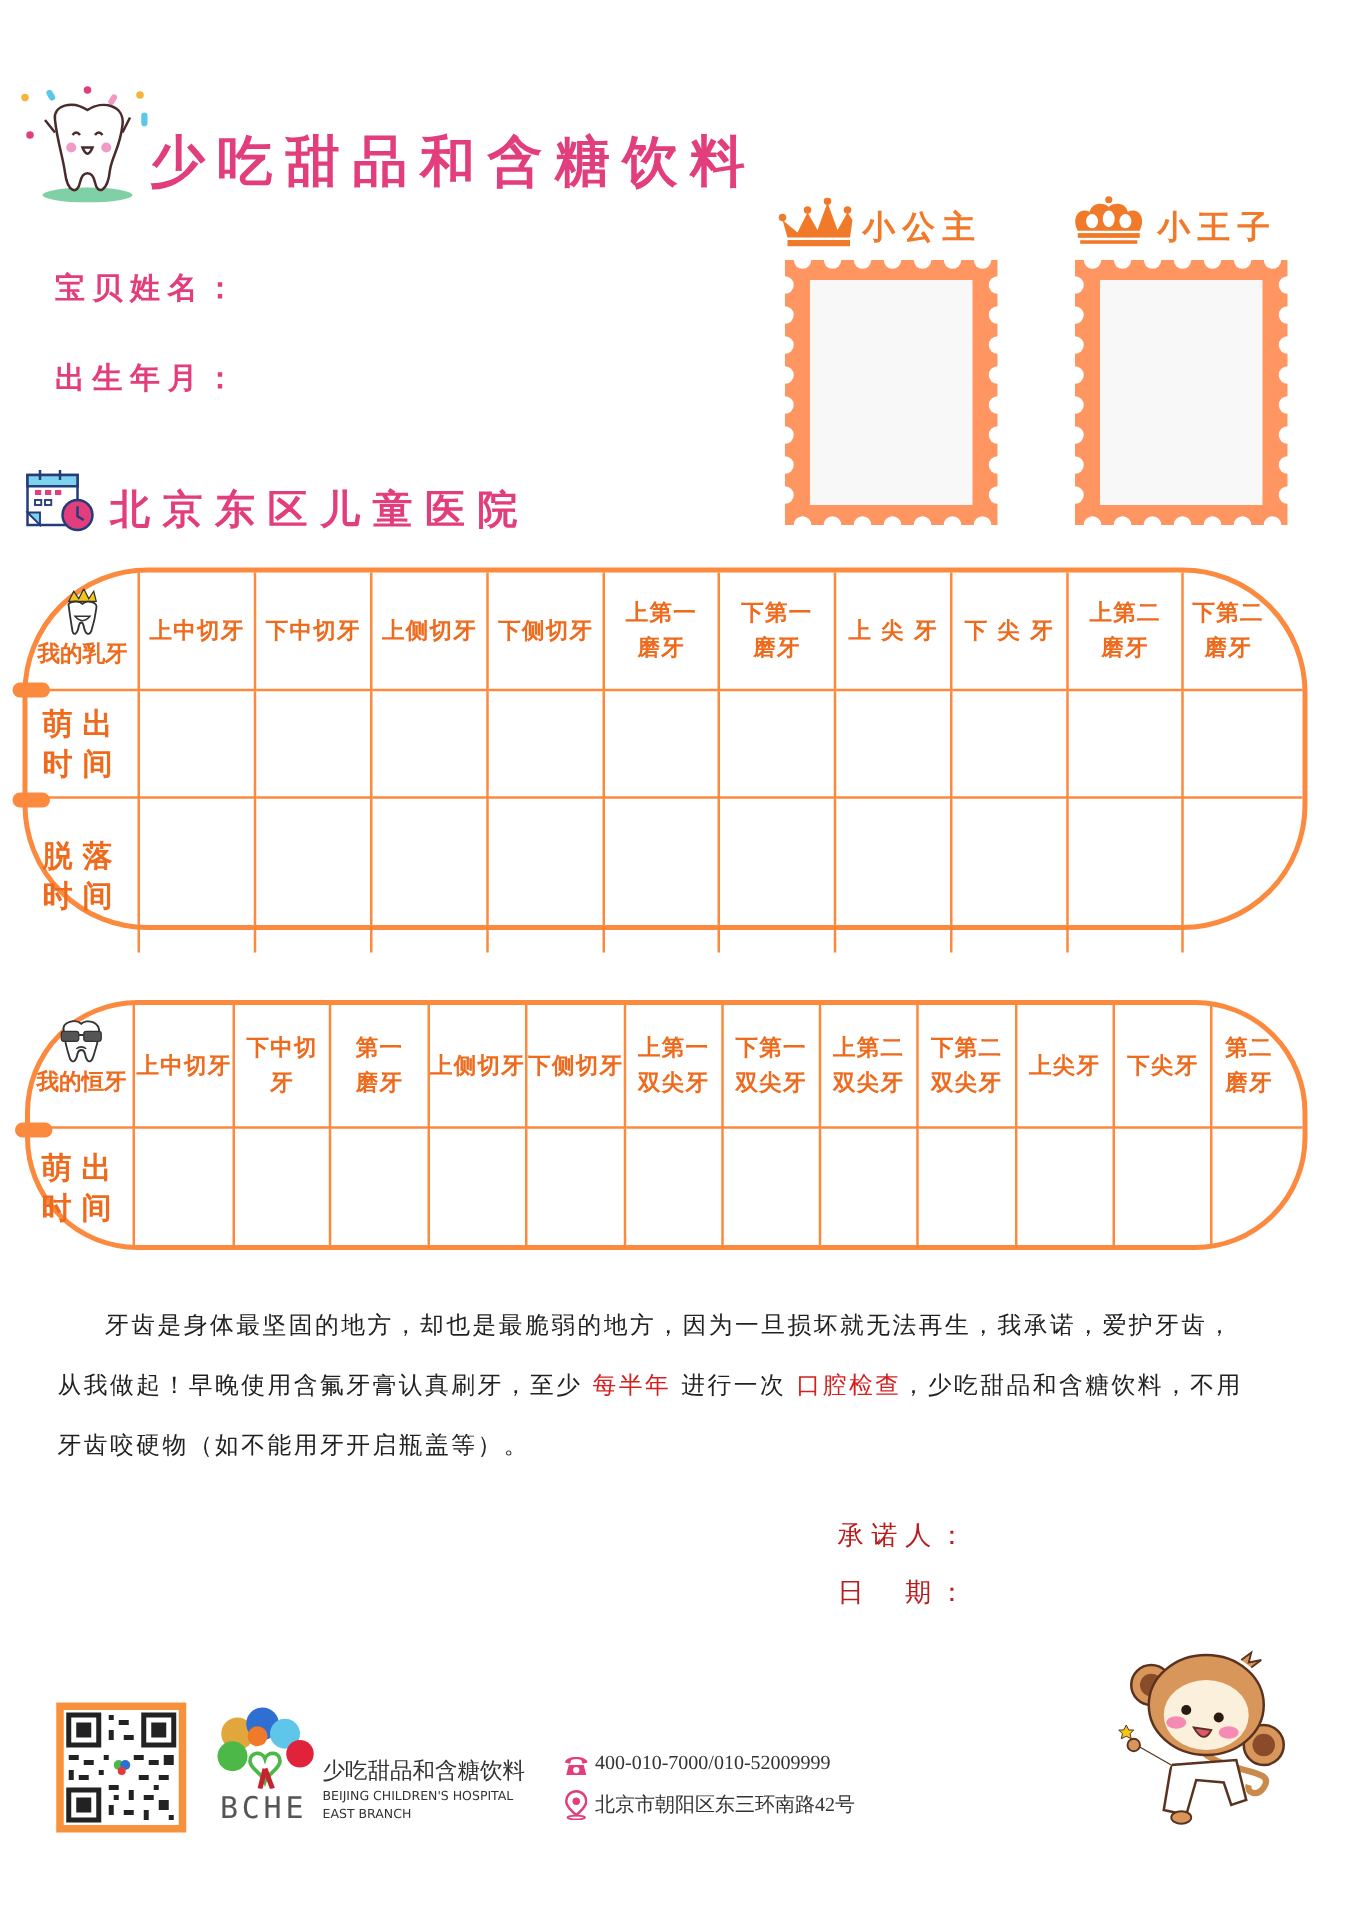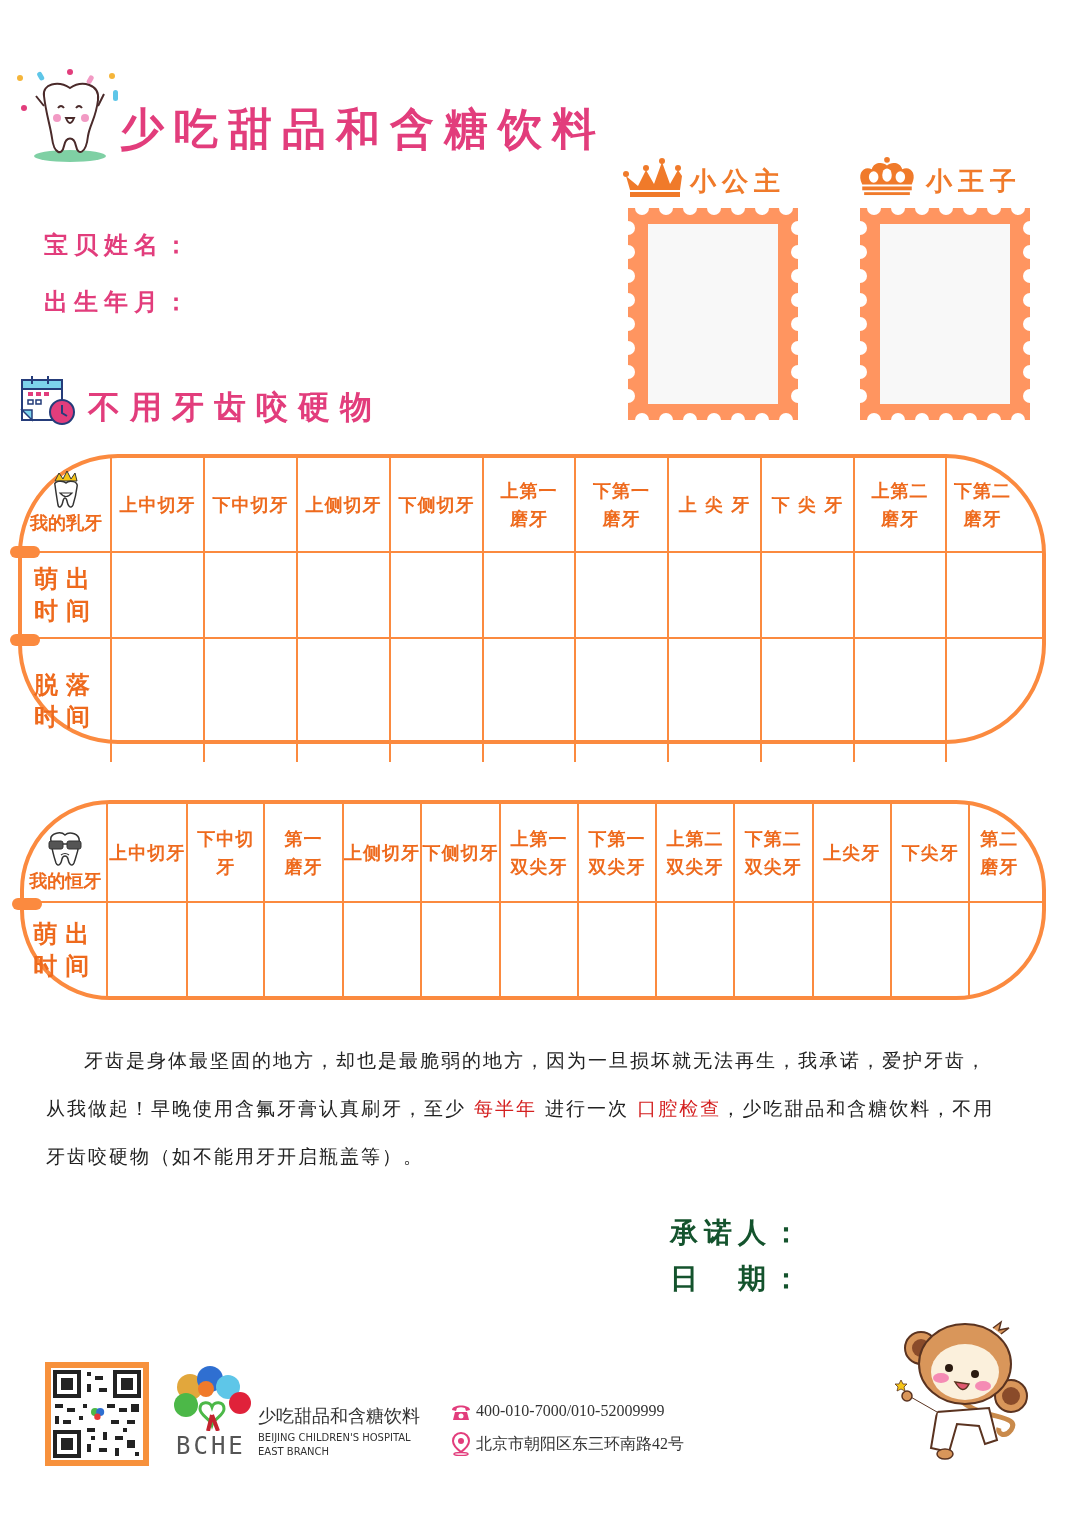--- a/index.html
+++ b/index.html
@@ -5,21 +5,21 @@
   * { box-sizing: border-box; margin: 0; padding: 0; }
   html, body { width: 1080px; height: 1537px; background: #ffffff; overflow: hidden; }
   body { position: relative; font-family: "DejaVu Sans", "Liberation Sans", sans-serif; }
   .abs { position: absolute; }
 
   
   .title { left: 120px; top: 100px; font-size: 44px; font-weight: bold; color: #e23d7c; letter-spacing: 10px; }
   .tooth-logo { left: 14px; top: 66px; width: 112px; height: 96px; }
 
   .field-label { font-size: 24px; font-weight: bold; color: #e23d7c; letter-spacing: 6px; }
-  .f-name { left: 44px; top: 229px; }
+  .f-name { left: 44px; top: 214px; }
   .f-birth { left: 44px; top: 286px; }
 
   .sec-title { left: 88px; top: 386px; font-size: 32px; font-weight: bold; color: #e23d7c; letter-spacing: 10px; }
   .cal-icon { left: 18px; top: 372px; width: 60px; height: 56px; }
 
   
   .crown-lbl { font-size: 26px; font-weight: bold; color: #f07a2a; letter-spacing: 6px; }
   .crown { width: 64px; height: 40px; }
   .stamp { width: 170px; height: 212px; background: #ff9560; }
   .stamp::before, .stamp::after { content: ""; position: absolute; left: 0; right: 0; height: 10px; }
@@ -36,21 +36,21 @@
   table.grid td:first-child { border-left: none; }
   table.grid td:last-child { border-right: none; }
   .hdr { font-size: 18px; line-height: 28px; letter-spacing: 1px; }
   .row-lbl { font-size: 24px; line-height: 32px; letter-spacing: 8px; color: #ee6a1d; }
   .corner-lbl { font-size: 18px; color: #ee6a1d; font-weight: bold; }
   .nub { width: 30px; height: 12px; border-radius: 6px; background: #fb8a3f; }
 
   
   .pledge { left: 46px; top: 1036px; width: 960px; font-size: 19px; line-height: 48px; color: #222; letter-spacing: 2px; }
   .pledge .hl { color: #d42020; font-weight: normal; }
-  .sign { font-size: 28px; font-weight: bold; color: #14532d; letter-spacing: 6px; }
+  .sign { font-size: 21px; font-weight: normal; color: #b91c1c; letter-spacing: 6px; }
 
   
   .qr { left: 45px; top: 1362px; width: 104px; height: 104px; background: #f7913c; padding: 6px; }
   .qr-inner { width: 100%; height: 100%; background: #fff; position: relative; }
   .hosp-cn { left: 258px; top: 1404px; font-size: 18px; color: #333; }
   .hosp-en { left: 258px; top: 1431px; font-size: 10px; color: #333; line-height: 14px; }
   .bche { left: 176px; top: 1432px; font-size: 24px; color: #555; letter-spacing: 3px; font-family: "DejaVu Sans Mono", monospace; }
   .contact { font-size: 16px; color: #333; font-family: "Liberation Serif", serif; }
 </style>
 </head>
@@ -86,21 +86,21 @@
   <path d="M14 4 v8 M30 4 v8" stroke="#253c7a" stroke-width="2"></path>
   <rect x="10" y="20" width="5" height="4" fill="#e23d7c"></rect>
   <rect x="18" y="20" width="5" height="4" fill="#e23d7c"></rect>
   <rect x="26" y="20" width="5" height="4" fill="#e23d7c"></rect>
   <rect x="10" y="28" width="5" height="4" fill="none" stroke="#253c7a" stroke-width="1.5"></rect>
   <rect x="18" y="28" width="5" height="4" fill="none" stroke="#253c7a" stroke-width="1.5"></rect>
   <path d="M4 38 l10 10 v-10 z" fill="#7dd3ec" stroke="#253c7a" stroke-width="1.5"></path>
   <circle cx="44" cy="40" r="12" fill="#e23d7c" stroke="#253c7a" stroke-width="2"></circle>
   <path d="M44 33 v8 l5 3" stroke="#253c7a" stroke-width="2" fill="none"></path>
 </svg>
-<div class="abs sec-title">不用牙齿咬硬物</div>
+<div class="abs sec-title">北京东区儿童医院</div>
 
 <svg class="abs crown" style="left:622px;top:158px;" viewBox="0 0 64 40">
   <path d="M4 18 L16 28 L24 12 L32 26 L40 4 L48 26 L56 12 L60 18 L58 32 L8 32 Z" fill="#f07a2a"></path>
   <circle cx="4" cy="16" r="3" fill="#f07a2a"></circle>
     <circle cx="24" cy="10" r="3" fill="#f07a2a"></circle>
   <circle cx="40" cy="3" r="3" fill="#f07a2a"></circle>
     <circle cx="56" cy="10" r="3" fill="#f07a2a"></circle>
   <rect x="8" y="34" width="50" height="5" fill="#f07a2a"></rect>
 </svg>
 <div class="abs crown-lbl" style="left:690px;top:164px;">小公主</div>
@@ -261,21 +261,21 @@
       <col style="width:78px">
       <col style="width:77px">
       <col style="width:78px">
       <col style="width:78px">
       <col style="width:78px">
       <col style="width:78px">
       <col style="width:72px">
   </colgroup>
   <tbody>
       <tr style="height:98px;">
-    <td style="vertical-align:bottom;padding-bottom:8px;">
+    <td style="vertical-align:bottom;padding-bottom:24px;">
       <svg width="40" height="36" viewBox="0 0 40 36" style="display:block;margin:0 auto 2px;">
         <path d="M6 10 C4 2 16 0 20 4 C24 0 36 2 34 12 C33 22 31 26 29 32 C27 36 24 34 23 28 C22 24 18 24 17 28 C16 34 13 36 11 32 C9 26 7 20 6 10 Z" fill="#fff" stroke="#333" stroke-width="1.5"></path>
         <rect x="4" y="10" width="14" height="8" rx="2" fill="#555" stroke="#333"></rect>
         <rect x="22" y="10" width="14" height="8" rx="2" fill="#555" stroke="#333"></rect>
         <path d="M18 13 h4" stroke="#333" stroke-width="1.5"></path>
         <path d="M16 24 q4 -3 8 0" stroke="#333" stroke-width="1.2" fill="none"></path>
       </svg>
       <span class="corner-lbl">我的恒牙</span>
     </td>
     <td class="hdr"><span>上中切牙</span></td>

